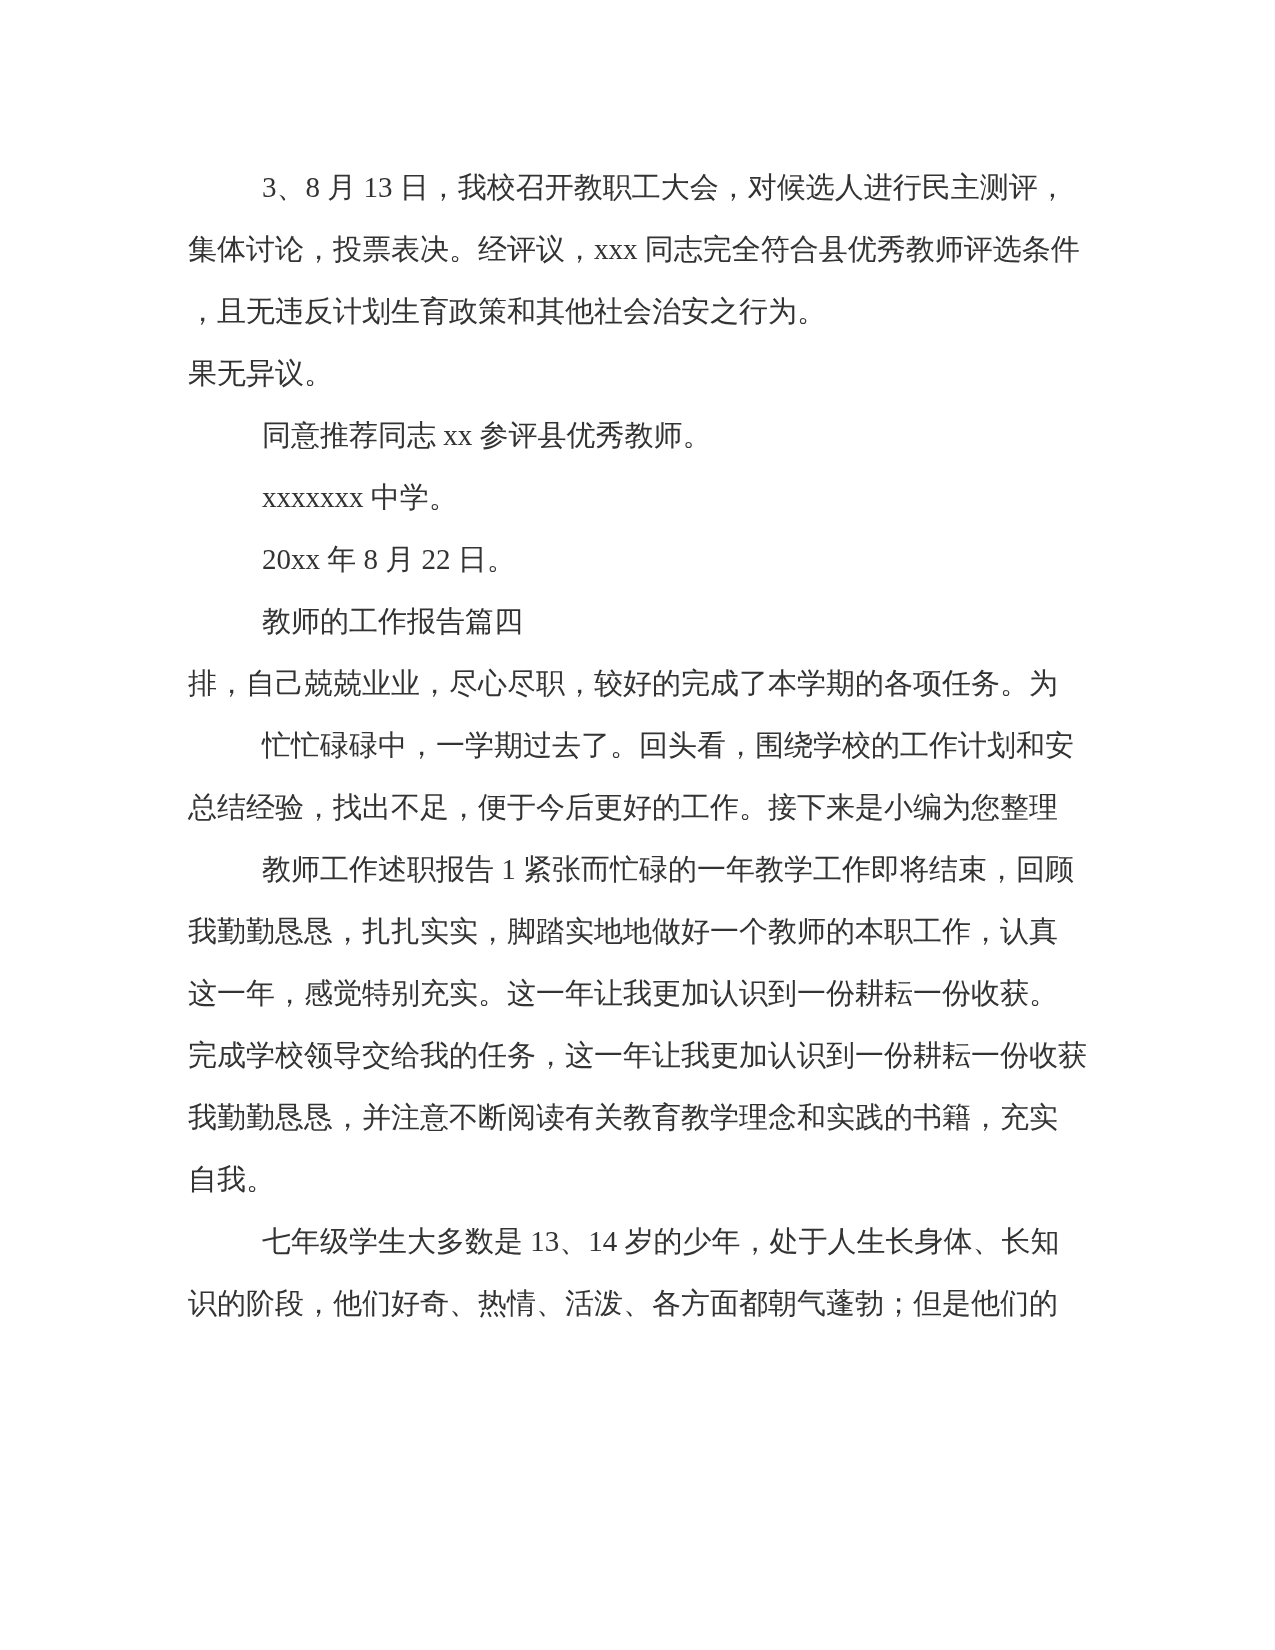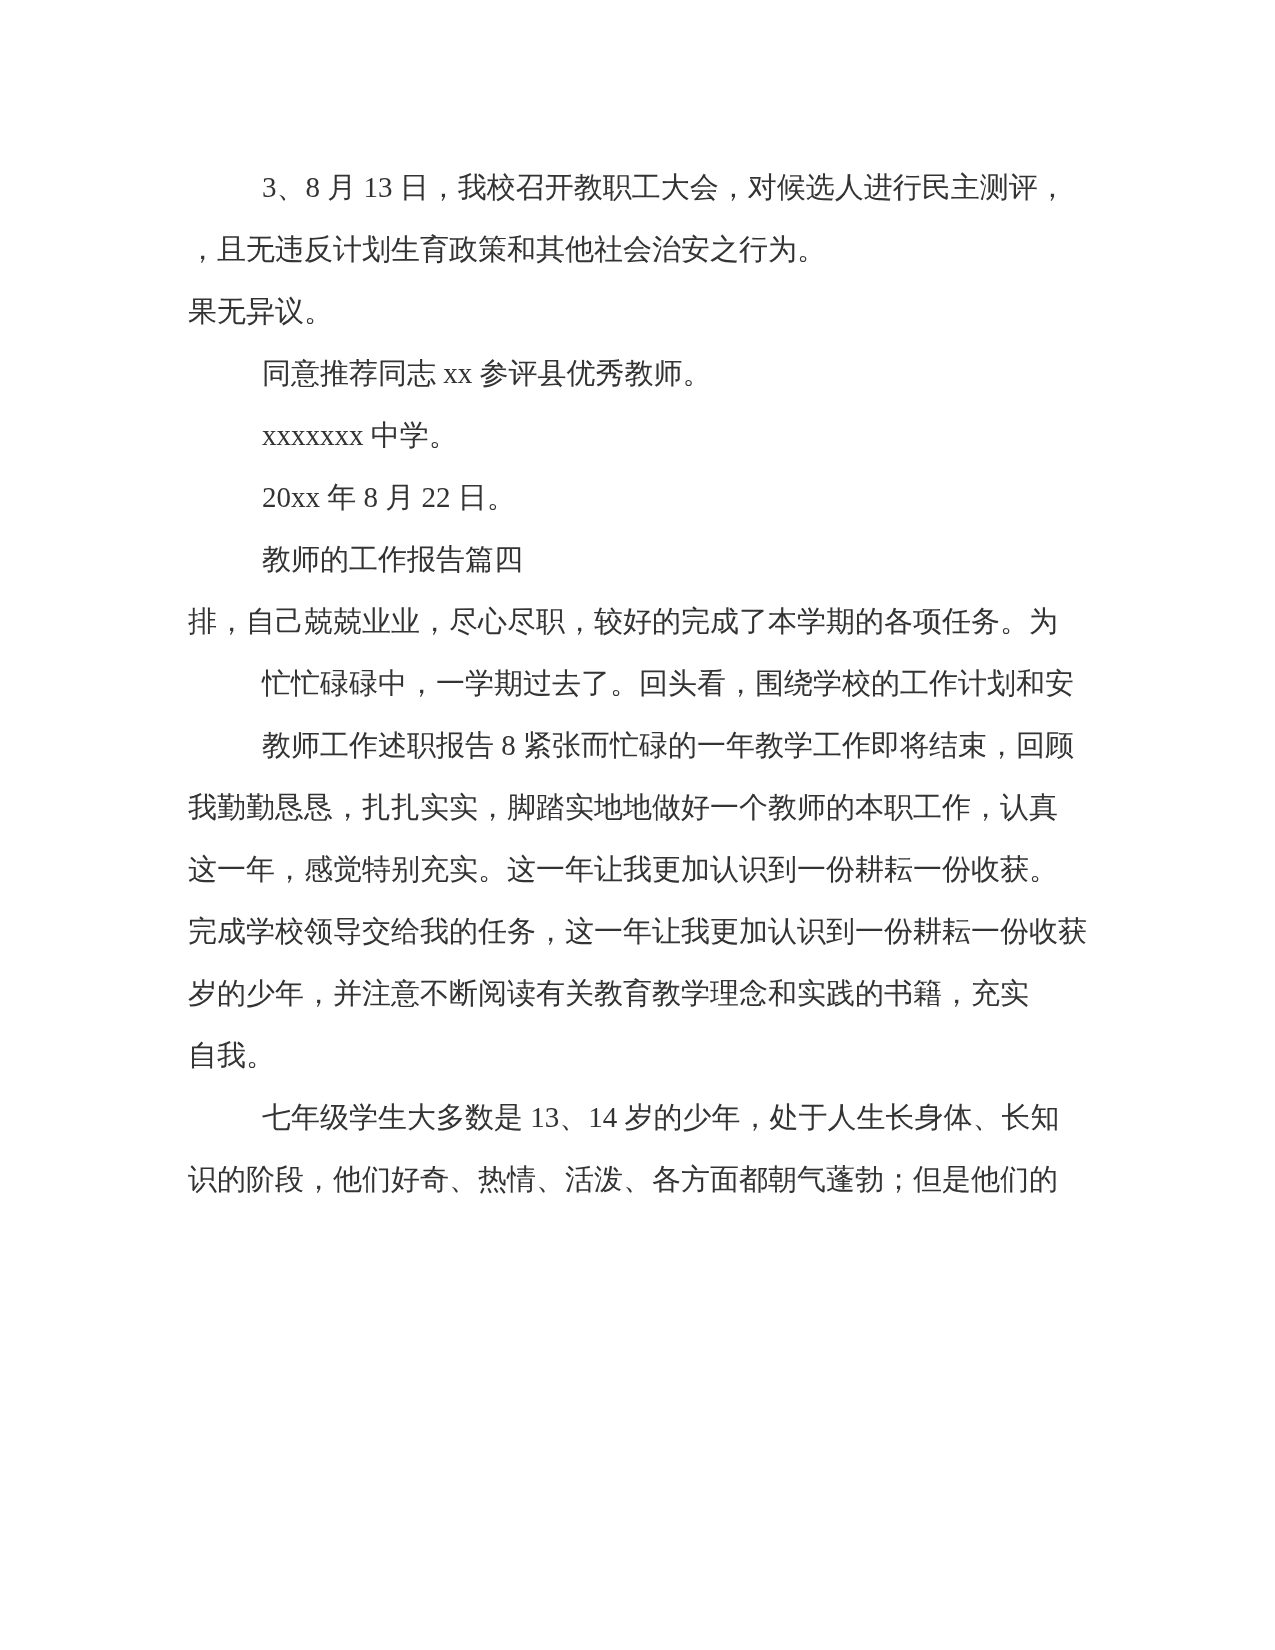--- a/index.html
+++ b/index.html
@@ -31,30 +31,32 @@
   .line.indent {
     padding-left: 74px;
   }
 </style>
 </head>
 <body>
 
 <div class="page">
   <div class="text-block">
     <div class="line indent">3、8 月 13 日，我校召开教职工大会，对候选人进行民主测评，</div>
+    <div class="line">集体讨论，投票表决。经评议，xxx 同志完全符合县优秀教师评选条件</div>
     <div class="line">，且无违反计划生育政策和其他社会治安之行为。</div>
     <div class="line">果无异议。</div>
     <div class="line indent">同意推荐同志 xx 参评县优秀教师。</div>
     <div class="line indent">xxxxxxx 中学。</div>
     <div class="line indent">20xx 年 8 月 22 日。</div>
     <div class="line indent">教师的工作报告篇四</div>
     <div class="line">排，自己兢兢业业，尽心尽职，较好的完成了本学期的各项任务。为</div>
     <div class="line indent">忙忙碌碌中，一学期过去了。回头看，围绕学校的工作计划和安</div>
-    <div class="line indent">教师工作述职报告 8 紧张而忙碌的一年教学工作即将结束，回顾</div>
+    <div class="line">总结经验，找出不足，便于今后更好的工作。接下来是小编为您整理</div>
+    <div class="line indent">教师工作述职报告 1 紧张而忙碌的一年教学工作即将结束，回顾</div>
     <div class="line">我勤勤恳恳，扎扎实实，脚踏实地地做好一个教师的本职工作，认真</div>
     <div class="line">这一年，感觉特别充实。这一年让我更加认识到一份耕耘一份收获。</div>
     <div class="line">完成学校领导交给我的任务，这一年让我更加认识到一份耕耘一份收获</div>
-    <div class="line">岁的少年，并注意不断阅读有关教育教学理念和实践的书籍，充实</div>
+    <div class="line">我勤勤恳恳，并注意不断阅读有关教育教学理念和实践的书籍，充实</div>
     <div class="line">自我。</div>
     <div class="line indent">七年级学生大多数是 13、14 岁的少年，处于人生长身体、长知</div>
     <div class="line">识的阶段，他们好奇、热情、活泼、各方面都朝气蓬勃；但是他们的</div>
   </div>
 </div>
 
 </body></html>

